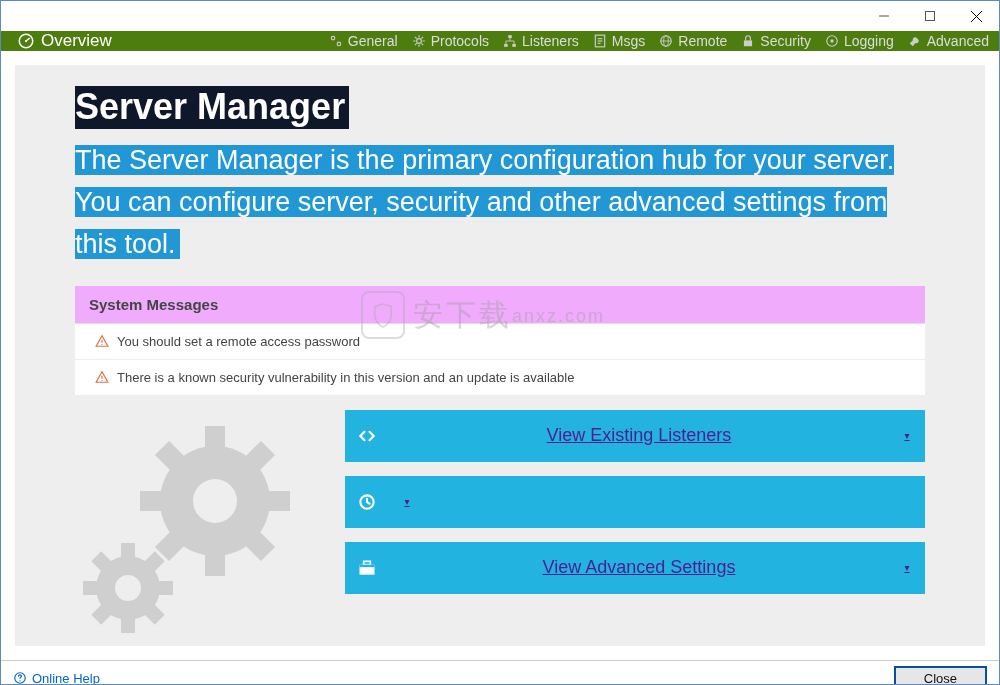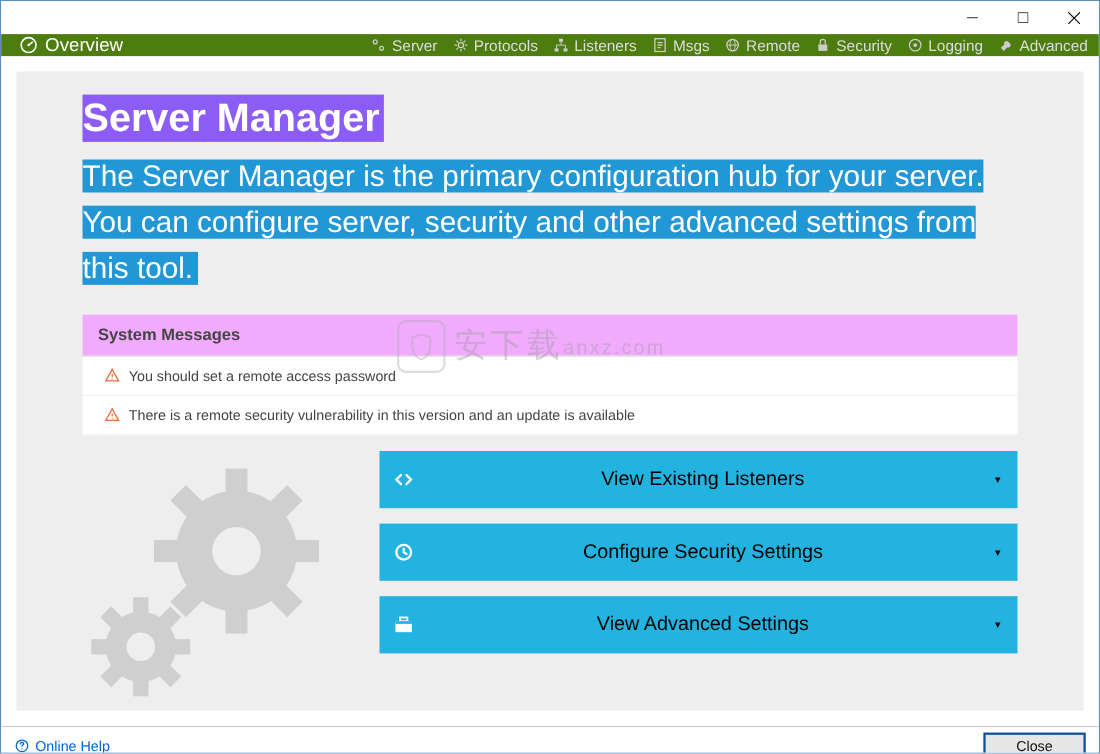--- a/index.html
+++ b/index.html
@@ -76,21 +76,21 @@
   display: flex;
   flex-direction: column;
 }
 .content-inner {
   padding: 20px 60px 10px 60px;
 }
 .page-title {
   font-size: 36px;
   font-weight: 700;
   color: #fff;
-  background: #8b5cf6;
+  background: #0f172a;
   display: inline;
   padding: 0 4px 2px 0;
   line-height: 1.2;
 }
 .page-desc {
   margin-top: 14px;
   font-size: 27px;
   color: #fff;
   background: #2198d5;
   display: inline;
@@ -139,25 +139,26 @@
 
 
 .actions {
   flex: 1;
   display: flex;
   flex-direction: column;
   gap: 14px;
 }
 .action-btn {
   background: #23b3e0;
-  color: #000000;
+  color: #4c1d95;
   display: flex;
   align-items: center;
   height: 52px;
   position: relative;
+  text-decoration: underline;
 }
 .action-icon {
   width: 44px;
   display: flex;
   align-items: center;
   justify-content: center;
 }
 .action-label {
   flex: 1;
   text-align: center;
@@ -257,21 +258,21 @@
         <circle cx="12" cy="12" r="1.5" fill="#fff"></circle>
       </svg>
     <span>Overview</span>
   </div>
   <div class="nav-items">
     <div class="nav-item">
       <svg width="14" height="14" viewBox="0 0 24 24">
           <circle cx="7" cy="7" r="3" fill="none" stroke="#ccc" stroke-width="2"></circle>
           <circle cx="17" cy="17" r="3" fill="none" stroke="#ccc" stroke-width="2"></circle>
         </svg>
-      <span>Server</span>
+      <span>General</span>
     </div>
     <div class="nav-item">
       <svg width="14" height="14" viewBox="0 0 24 24">
           <circle cx="12" cy="12" r="4" fill="none" stroke="#ccc" stroke-width="2"></circle>
           <path d="M12 2v4M12 18v4M2 12h4M18 12h4M5 5l3 3M16 16l3 3M5 19l3-3M16 8l3-3" stroke="#ccc" stroke-width="2"></path>
         </svg>
       <span>Protocols</span>
     </div>
     <div class="nav-item">
       <svg width="14" height="14" viewBox="0 0 24 24">
@@ -336,21 +337,21 @@
             <circle cx="12" cy="18" r="1" fill="#e07040"></circle>
           </svg>
         <span>You should set a remote access password</span>
       </div>
       <div class="sysmsg-item">
         <svg width="14" height="14" viewBox="0 0 24 24">
             <path d="M12 3L2 21h20L12 3z" fill="none" stroke="#e07040" stroke-width="2"></path>
             <line x1="12" y1="10" x2="12" y2="15" stroke="#e07040" stroke-width="2"></line>
             <circle cx="12" cy="18" r="1" fill="#e07040"></circle>
           </svg>
-        <span>There is a remote security vulnerability in this version and an update is available</span>
+        <span>There is a known security vulnerability in this version and an update is available</span>
       </div>
     </div>
 
     <div class="lower">
       <div class="gear-box">
         <svg width="230" height="220" viewBox="0 0 230 220">
           <g fill="#cfcfcf">
 
             <g transform="translate(135,85)">
               <circle r="55"></circle>
@@ -399,21 +400,20 @@
           <div class="action-label">View Existing Listeners</div>
           <div class="action-caret">▾</div>
         </div>
         <div class="action-btn">
           <div class="action-icon">
             <svg width="20" height="20" viewBox="0 0 24 24">
                 <circle cx="12" cy="12" r="8" fill="none" stroke="#fff" stroke-width="2.5"></circle>
                 <path d="M12 8v4l3 2" stroke="#fff" stroke-width="2.5" fill="none" stroke-linecap="round"></path>
               </svg>
           </div>
-          <div class="action-label">Configure Security Settings</div>
           <div class="action-caret">▾</div>
         </div>
         <div class="action-btn">
           <div class="action-icon">
             <svg width="20" height="20" viewBox="0 0 24 24">
                 <rect x="3" y="8" width="18" height="12" fill="#fff"></rect>
                 <rect x="8" y="4" width="8" height="4" fill="none" stroke="#fff" stroke-width="2"></rect>
                 <rect x="3" y="8" width="18" height="3" fill="#23b3e0"></rect>
               </svg>
           </div>

